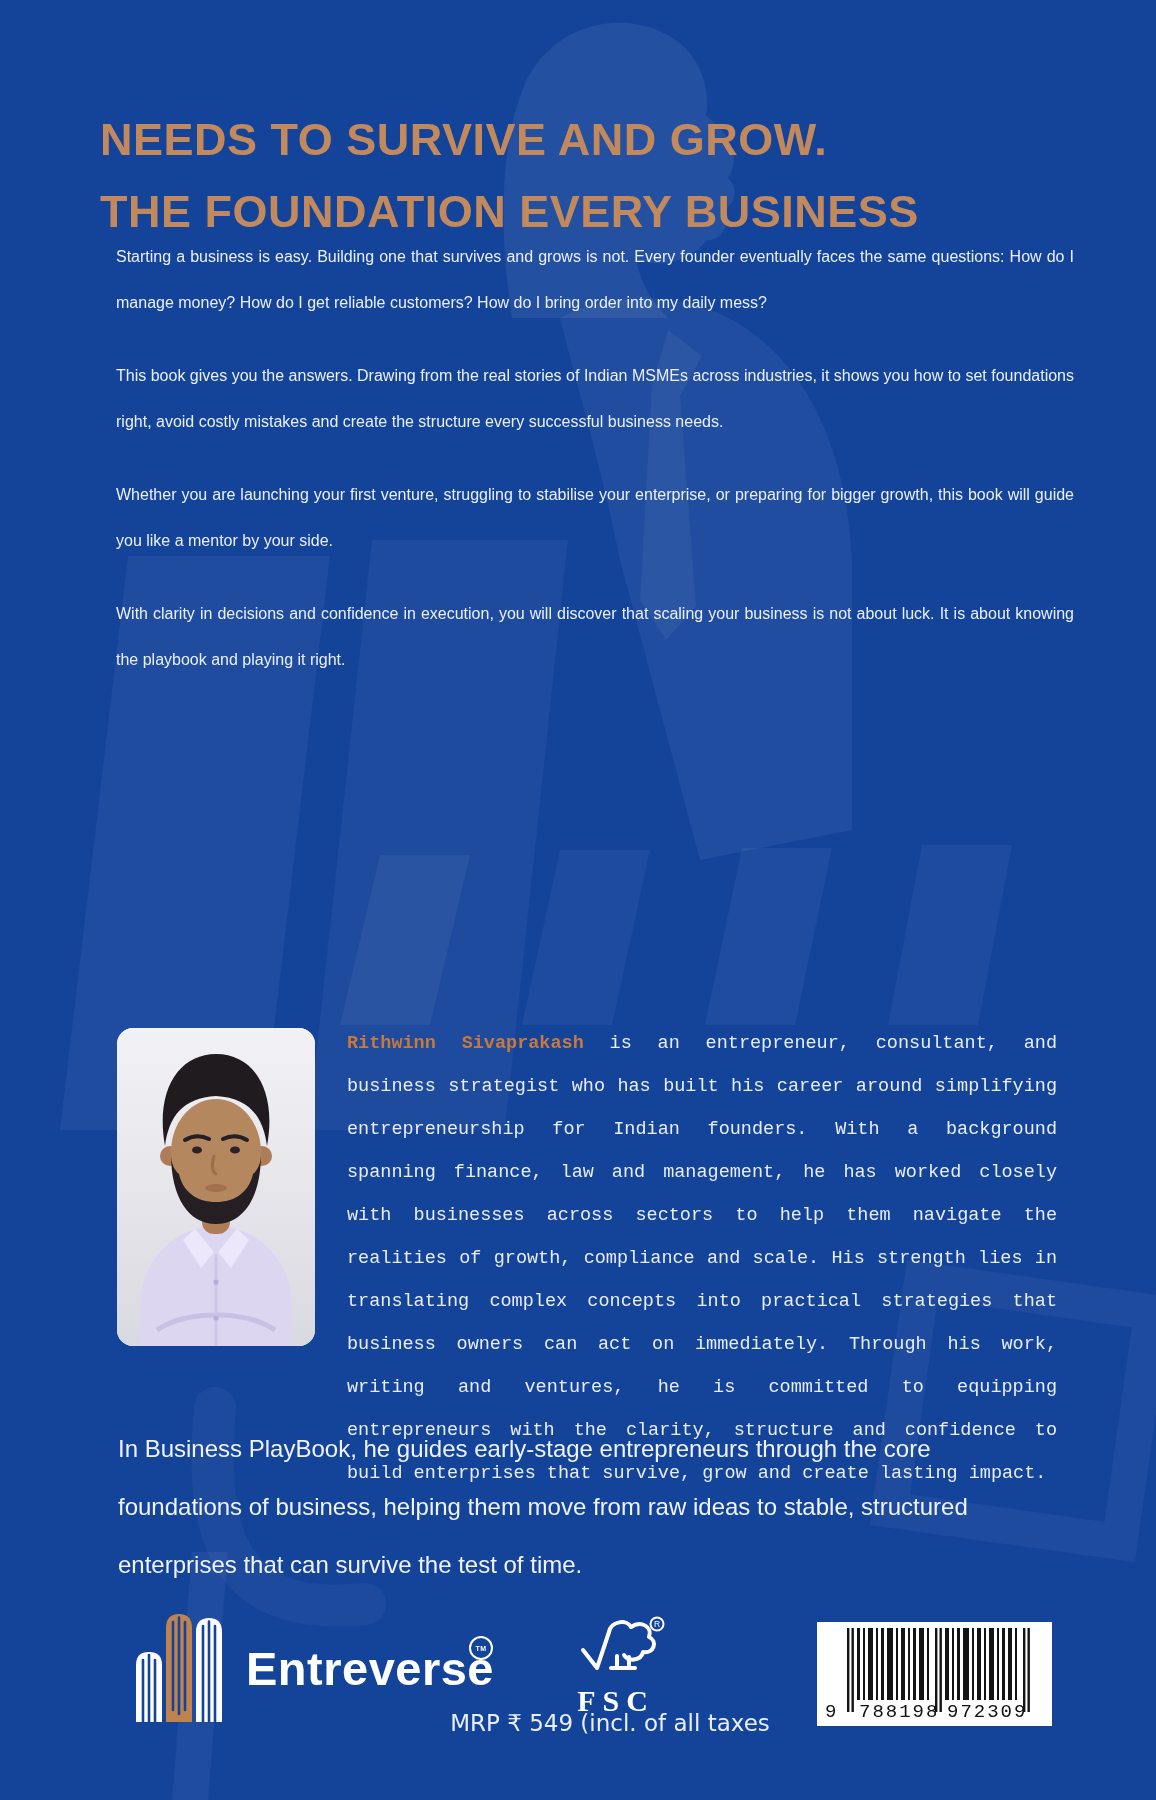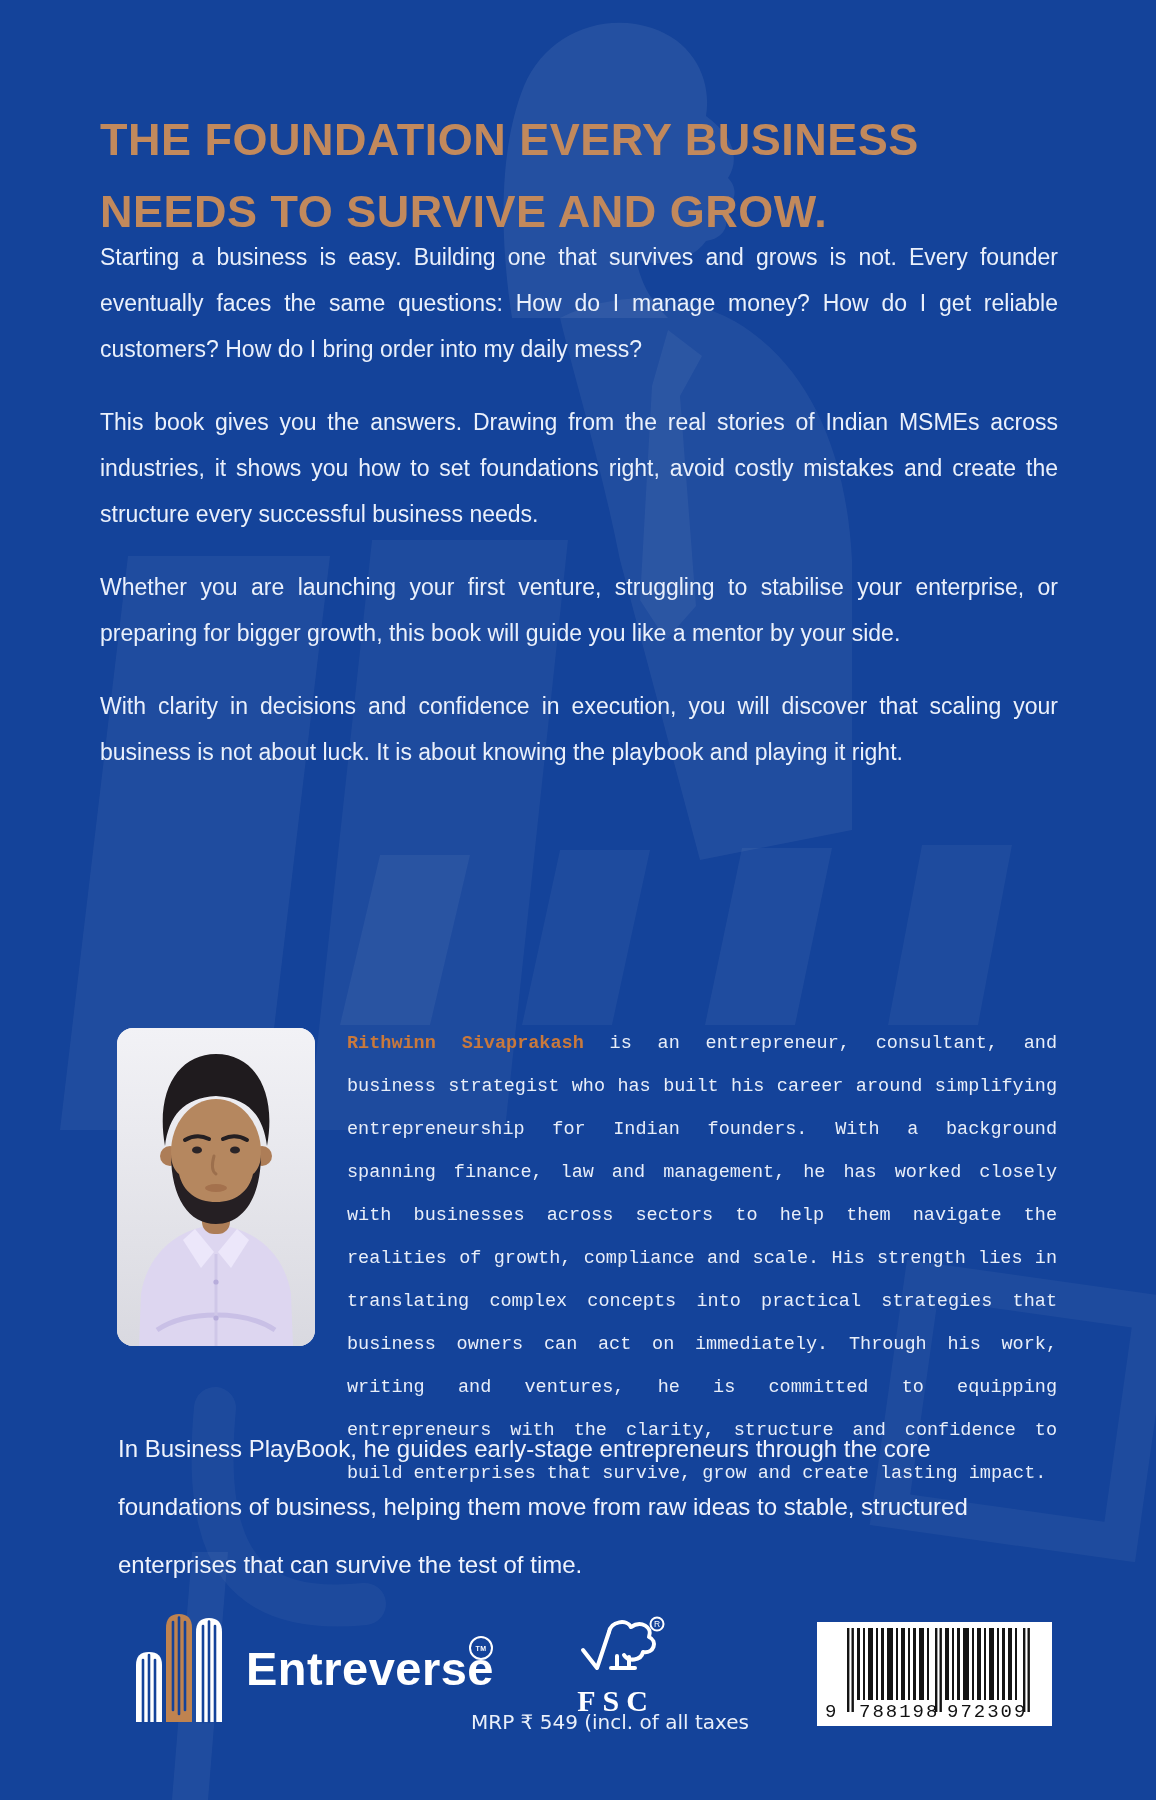--- a/index.html
+++ b/index.html
@@ -11,22 +11,22 @@
   }
   .wm{position:absolute;inset:0;pointer-events:none;}
   
   .title{
     position:absolute;left:100px;top:104px;width:960px;
     color:#C2895C;font-weight:800;font-size:45px;line-height:72px;
     letter-spacing:.5px;
   }
   
   .copy{
-    position:absolute;left:100px;top:234px;width:958px;
-    color:#EAF0FB;font-size:23px;line-height:46px;text-align:justify;
+    position:absolute;left:116px;top:234px;width:958px;
+    color:#EAF0FB;font-size:16px;line-height:46px;text-align:justify;
   }
   .copy p{margin:0 0 27px 0;}
   .copy p:last-child{margin-bottom:0;}
   
   .photo{
     position:absolute;left:117px;top:1028px;width:198px;height:318px;
     border-radius:16px;overflow:hidden;background:#e4e4ea;
   }
   .bio{
     position:absolute;left:347px;top:1022px;width:710px;
@@ -54,21 +54,21 @@
     color:#fff;font-size:17.5px;letter-spacing:6.5px;font-weight:500;
   }
   .fsc-block{position:absolute;left:540px;top:1616px;width:145px;text-align:center;color:#fff;}
   .fsc-word{
     margin-top:2px;
     font-family:"Liberation Serif",serif;font-weight:bold;font-size:30px;letter-spacing:7px;
     text-indent:7px; 
   }
   .price{
     position:absolute;left:430px;top:1710px;width:360px;text-align:center;
-    color:#E9EFFA;font-size:20px;
+    color:#E9EFFA;font-size:23px;
     font-family:"DejaVu Sans","Liberation Sans",sans-serif;
   }
   .barcode{
     position:absolute;left:817px;top:1622px;width:235px;height:104px;background:#fff;
   }
   .barcode svg{display:block;}
   .bc-num{
     position:absolute;bottom:3px;color:#111;
     font-family:"Liberation Mono","DejaVu Sans Mono",monospace;font-size:19px;font-weight:500;
   }
@@ -100,22 +100,22 @@
 
       <path opacity="0.04" d="M215,1408 c-14,150 30,208 150,196" fill="none" stroke="#ffffff" stroke-width="42" stroke-linecap="round"></path>
 
       <rect opacity="0.045" x="905" y="1295" width="232" height="232" fill="none" stroke="#ffffff" stroke-width="36" transform="rotate(8 1021 1411)"></rect>
 
       <polygon opacity="0.05" points="192,1552 228,1552 208,1800 172,1800"></polygon>
     </g>
   </svg>
 
   <div class="title">
+    <div>NEEDS TO SURVIVE AND GROW.</div>
     <div>THE FOUNDATION EVERY BUSINESS</div>
-    <div>NEEDS TO SURVIVE AND GROW.</div>
   </div>
 
   <div class="copy">
     <p>Starting a business is easy. Building one that survives and grows is not. Every founder eventually faces the same questions: How do I manage money? How do I get reliable customers? How do I bring order into my daily mess?</p>
     <p>This book gives you the answers. Drawing from the real stories of Indian MSMEs across industries, it shows you how to set foundations right, avoid costly mistakes and create the structure every successful business needs.</p>
     <p>Whether you are launching your first venture, struggling to stabilise your enterprise, or preparing for bigger growth, this book will guide you like a mentor by your side.</p>
     <p>With clarity in decisions and confidence in execution, you will discover that scaling your business is not about luck. It is about knowing the playbook and playing it right.</p>
   </div>
 
   <div class="photo">

